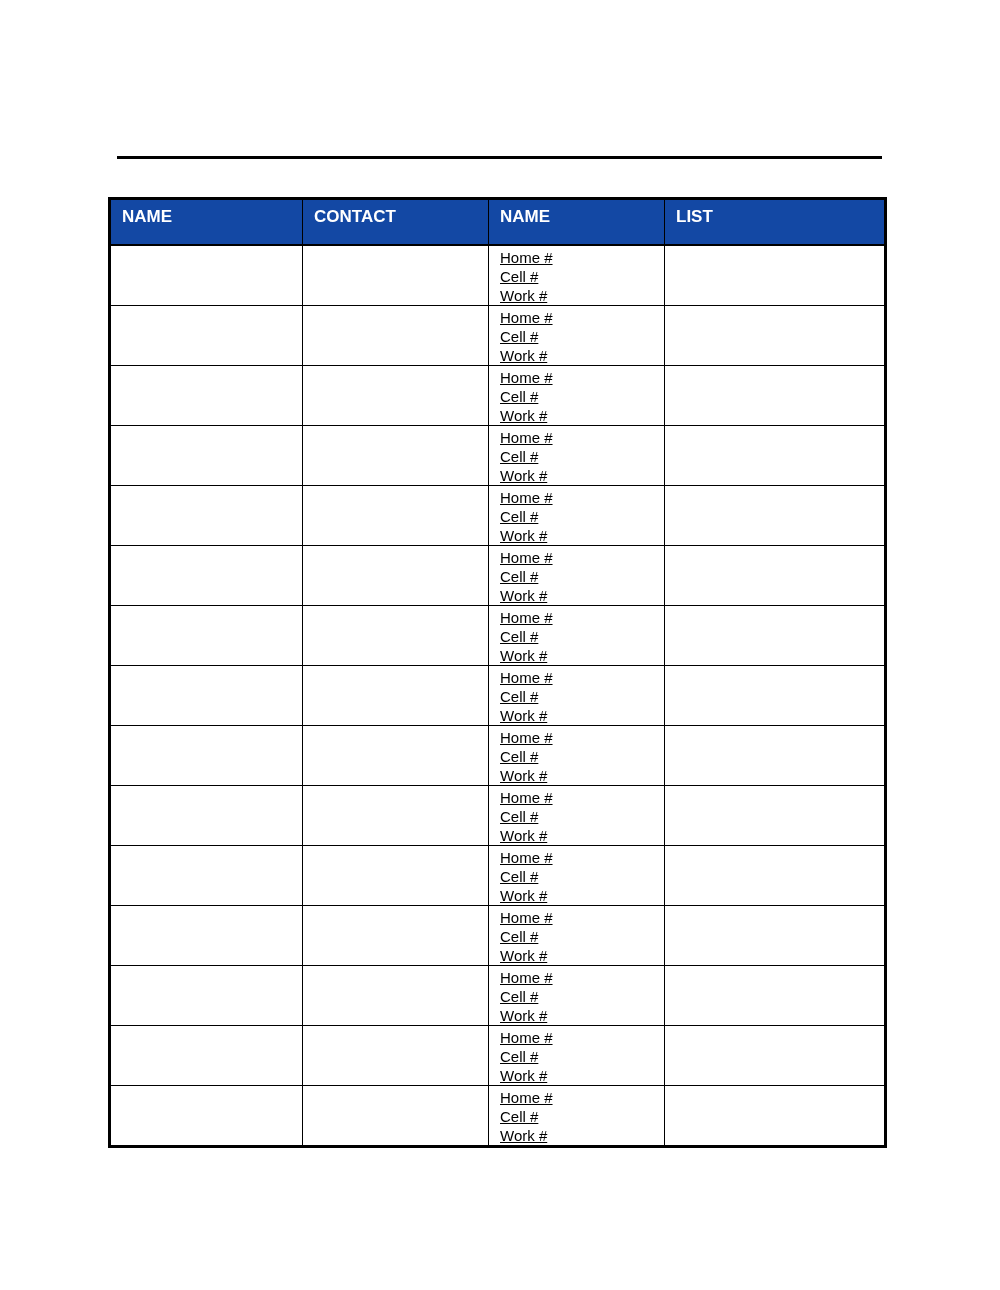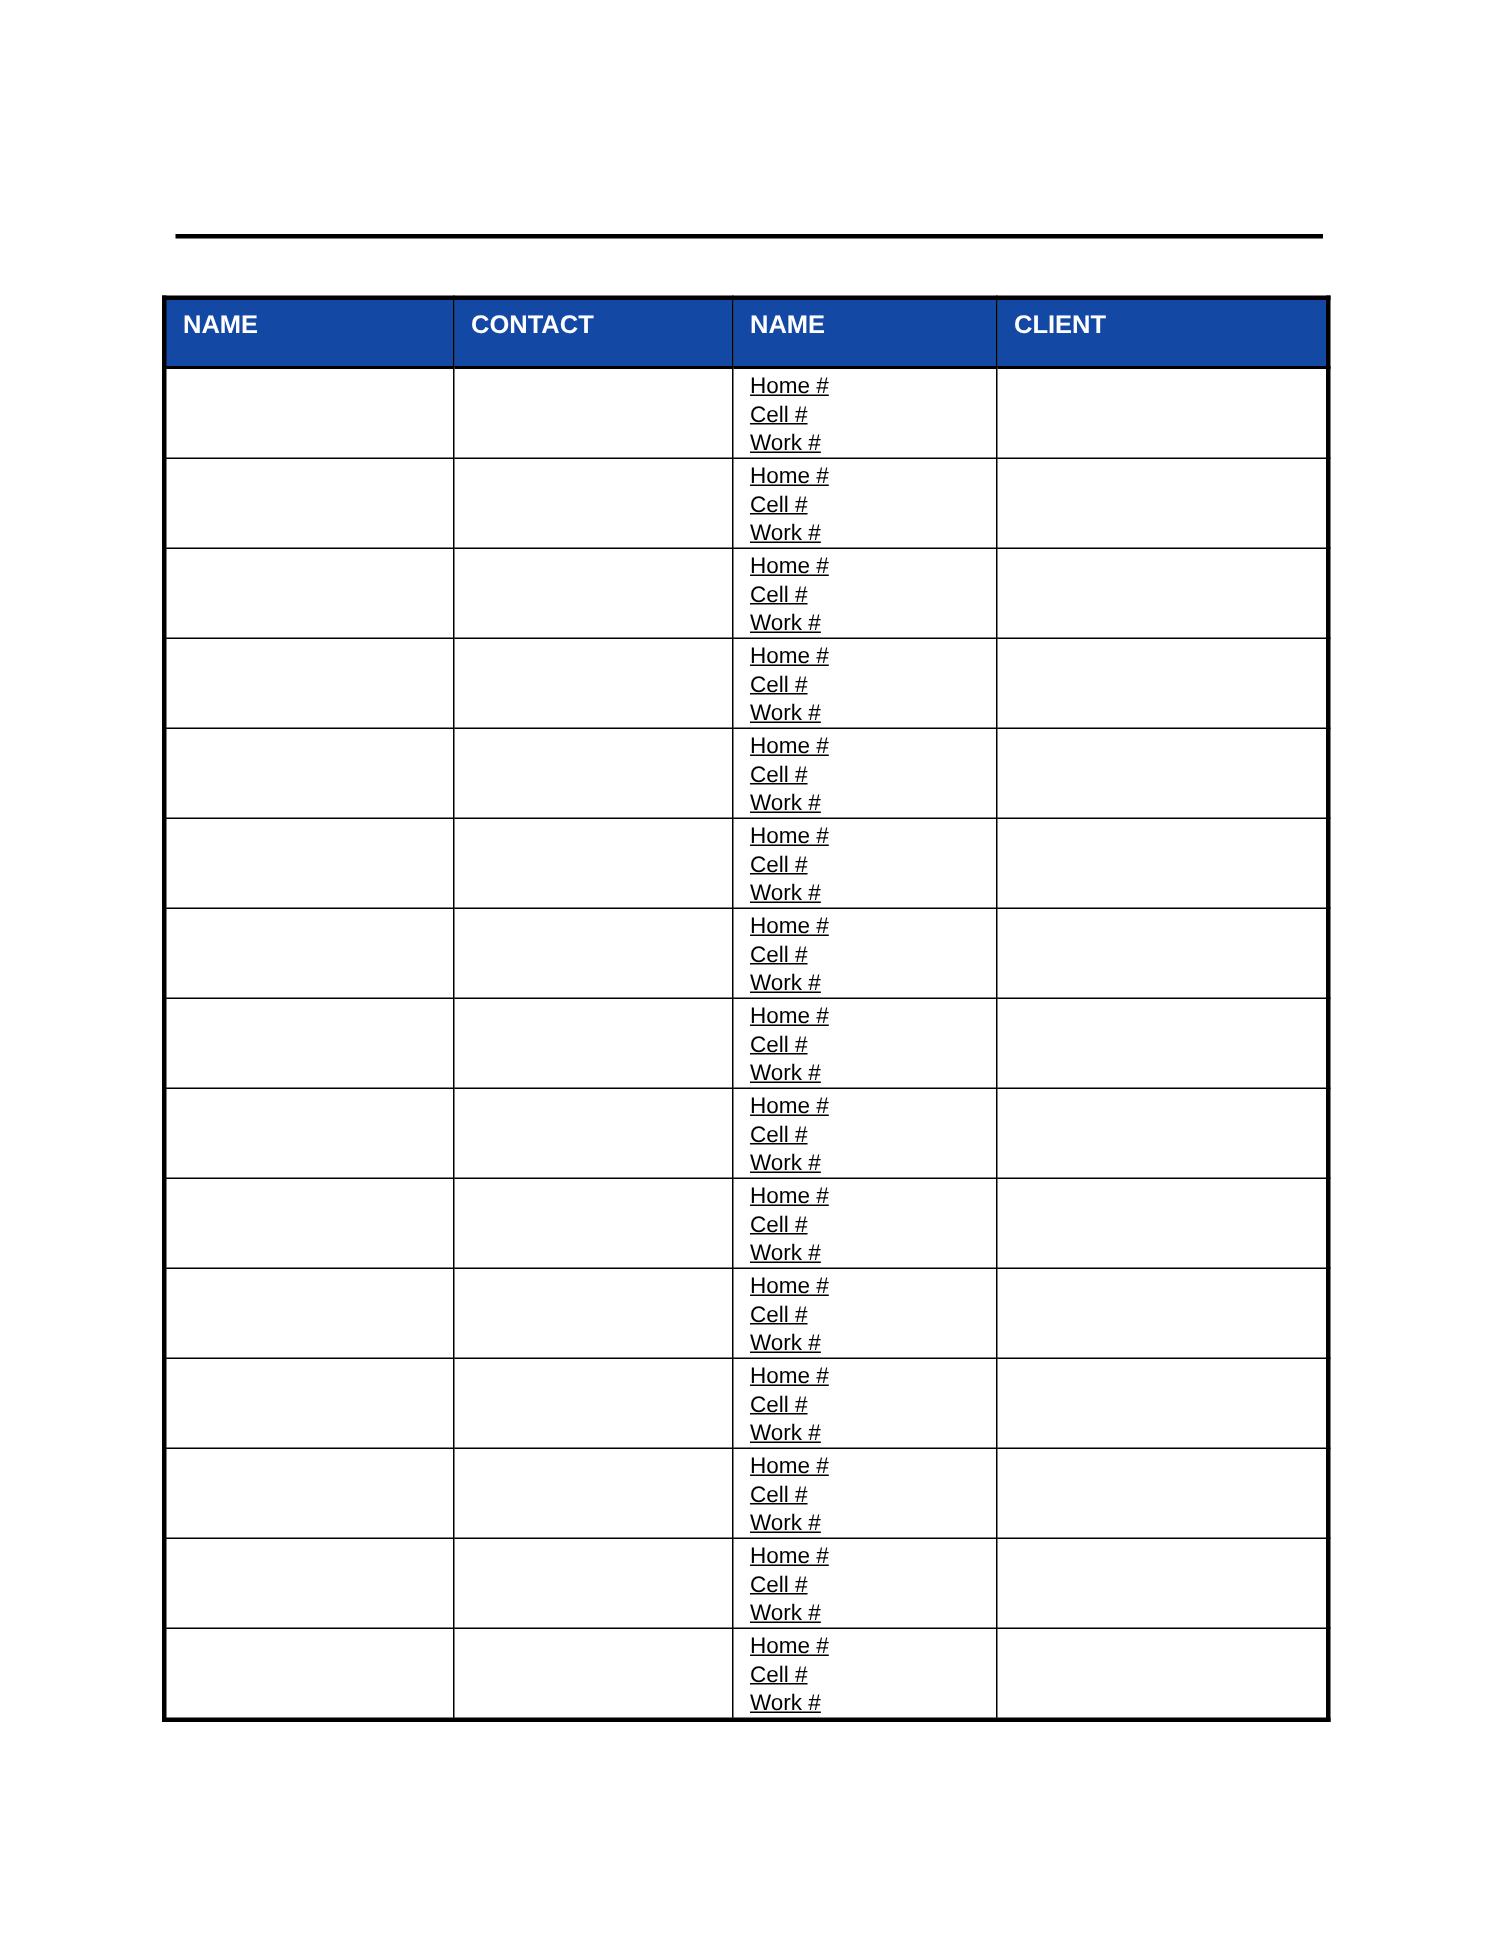--- a/index.html
+++ b/index.html
@@ -93,21 +93,21 @@
       <col style="width:193px">
       <col style="width:186px">
       <col style="width:176px">
       <col style="width:221px">
     </colgroup>
     <thead>
       <tr>
         <th>NAME</th>
         <th>CONTACT</th>
         <th>NAME</th>
-        <th>CLIENT</th>
+        <th>LIST</th>
       </tr>
     </thead>
     <tbody id="table-body">
         <tr>
           <td></td>
           <td></td>
           <td class="phone-cell">
             <div class="phone-line">Home #</div>
             <div class="phone-line">Cell #</div>
             <div class="phone-line">Work #</div>

